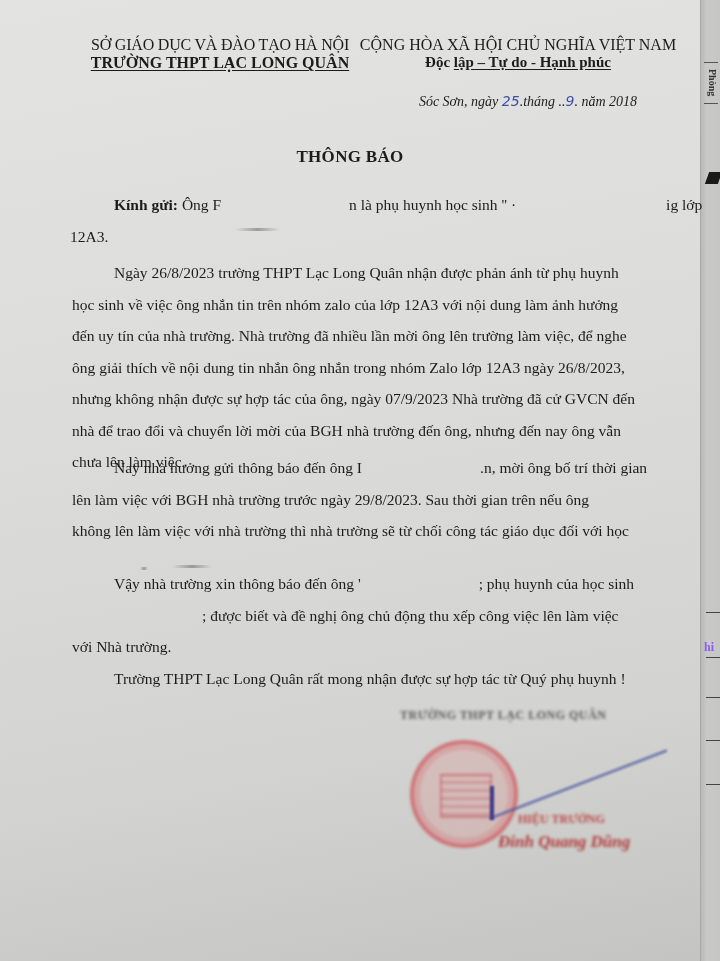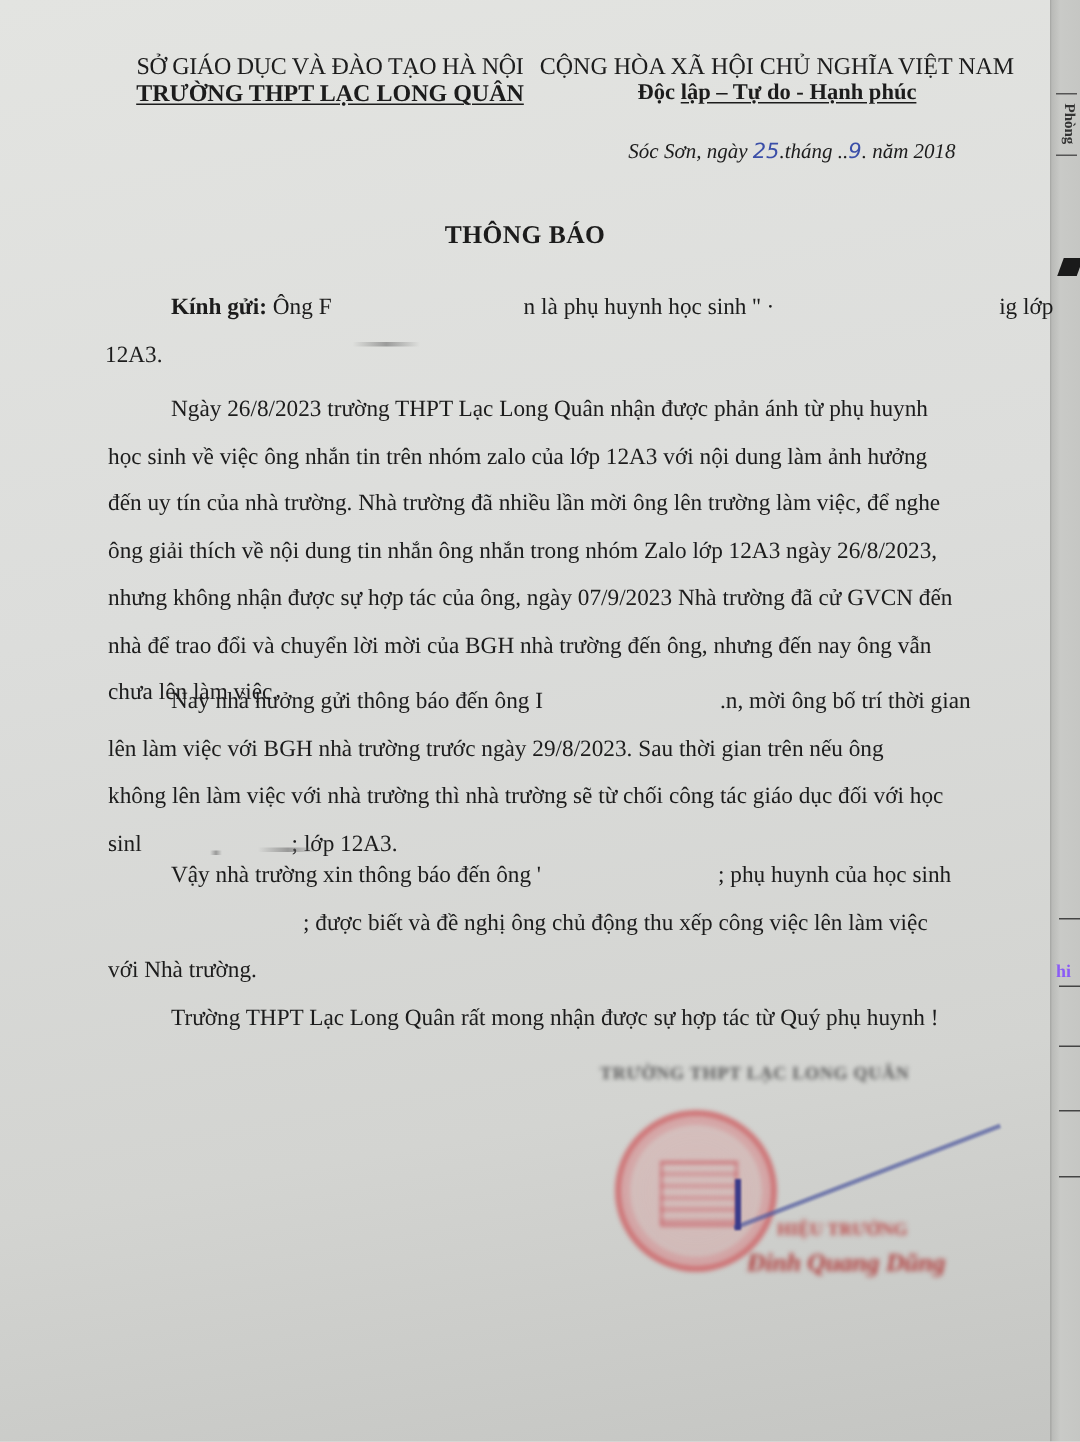--- a/index.html
+++ b/index.html
@@ -290,21 +290,20 @@
   <div class="line">ông giải thích về nội dung tin nhắn ông nhắn trong nhóm Zalo lớp 12A3 ngày 26/8/2023,</div>
   <div class="line">nhưng không nhận được sự hợp tác của ông, ngày 07/9/2023 Nhà trường đã cử GVCN đến</div>
   <div class="line">nhà để trao đổi và chuyển lời mời của BGH nhà trường đến ông, nhưng đến nay ông vẫn</div>
   <div class="line">chưa lên làm việc.</div>
 </div>
 
 <div class="body-text" style="top:452px">
   <div class="line indent"><span>Nay nhà hưởng gửi thông báo đến ông I</span><span class="redact" style="width:118px"></span><span>.n, mời ông bố trí thời gian</span></div>
   <div class="line">lên làm việc với BGH nhà trường trước ngày 29/8/2023. Sau thời gian trên nếu ông</div>
   <div class="line">không lên làm việc với nhà trường thì nhà trường sẽ từ chối công tác giáo dục đối với học</div>
-  <div class="line"><span>sinl</span><span class="redact" style="width:100px"></span><span>; lớp 12A3.</span></div>
   <div class="smudge" style="left:68px; top:115px; width:8px;"></div>
   <div class="smudge" style="left:100px; top:113px; width:40px;"></div>
 </div>
 
 <div class="body-text" style="top:568px">
   <div class="line indent"><span>Vậy nhà trường xin thông báo đến ông '</span><span class="redact" style="width:118px"></span><span>; phụ huynh của học sinh</span></div>
   <div class="line" style="padding-left:130px">; được biết và đề nghị ông chủ động thu xếp công việc lên làm việc</div>
   <div class="line">với Nhà trường.</div>
   <div class="line indent">Trường THPT Lạc Long Quân rất mong nhận được sự hợp tác từ Quý phụ huynh !</div>
 </div>

